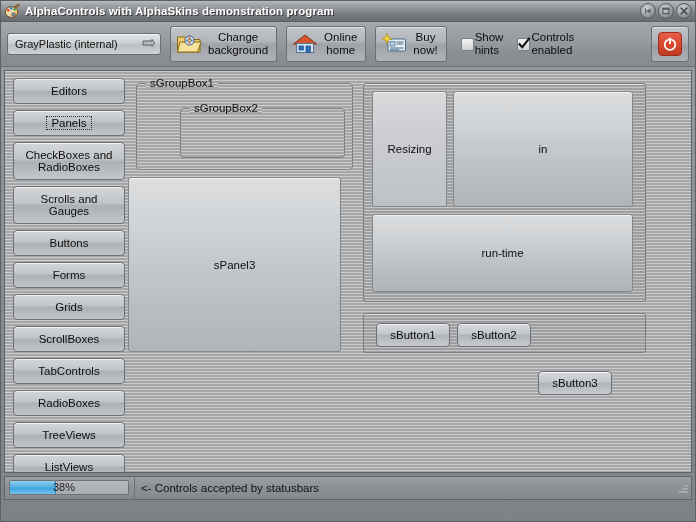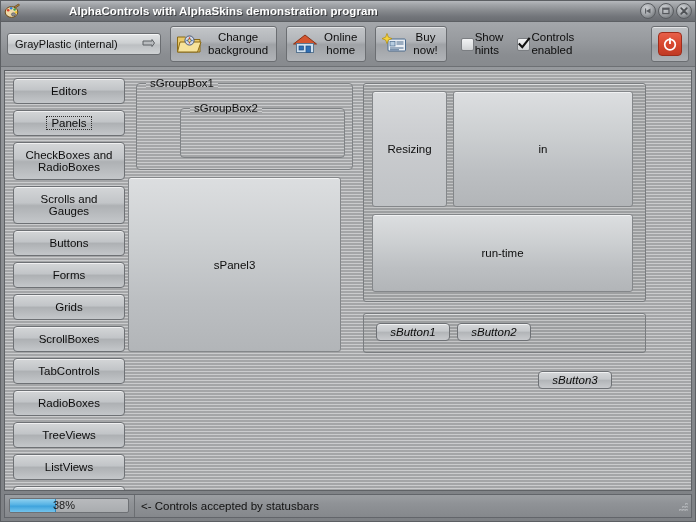--- a/index.html
+++ b/index.html
@@ -43,21 +43,20 @@
     flex: 0 0 16px;
     position: relative;
   }
   .title-text {
     font-size: 11.5px;
     font-weight: bold;
     color: #ffffff;
     text-shadow: 1px 1px 0 rgba(0,0,0,.55);
     letter-spacing: .1px;
     white-space: nowrap;
-    margin-left: 44px;
   }
   .title-buttons {
     position: absolute; right: 3px; top: 2px;
     display: flex; gap: 2px;
   }
   .tbtn {
     width: 16px; height: 16px;
     border-radius: 50%;
     background: radial-gradient(circle at 38% 30%, #cdd0d3 0%, #a8abaf 45%, #7e8286 75%, #5f6367 100%);
     border: 1px solid #5a5d61;
@@ -239,36 +238,35 @@
     background-image: repeating-linear-gradient(
         to bottom,
         rgba(255,255,255,.30) 0px, rgba(255,255,255,.30) 1px,
         rgba(0,0,0,.08) 1px, rgba(0,0,0,.08) 3px);
     box-shadow: inset 0 1px 0 rgba(255,255,255,.45);
   }
 
   .sbtn {
     position: absolute;
     box-sizing: border-box;
-    height: 18px;
+    height: 24px;
     background: linear-gradient(to bottom, #d6d8da 0%, #c5c8cb 44%, #b2b5b8 52%, #c8cacd 100%);
     border: 1px solid #6e7175;
     border-radius: 4px;
     display: flex; align-items: center; justify-content: center;
     font-size: 11.5px; color: #0d0d0d;
     cursor: pointer;
     box-shadow: inset 0 1px 0 rgba(255,255,255,.65);
-    font-style: italic;
   }
 
   
   .statusbar {
     flex: 0 0 24px; height: 24px;
     position: relative;
-    margin: 0 3px 3px 3px;
+    margin: 0 3px 21px 3px;
     border: 1px solid #62656a;
     box-sizing: border-box;
     background: linear-gradient(to bottom, #9b9ea2 0%, #8f9296 40%, #85888c 100%);
     display: flex; align-items: center;
   }
   .sb-pane {
     height: 100%;
     box-sizing: border-box;
     display: flex; align-items: center;
     padding-left: 6px;

